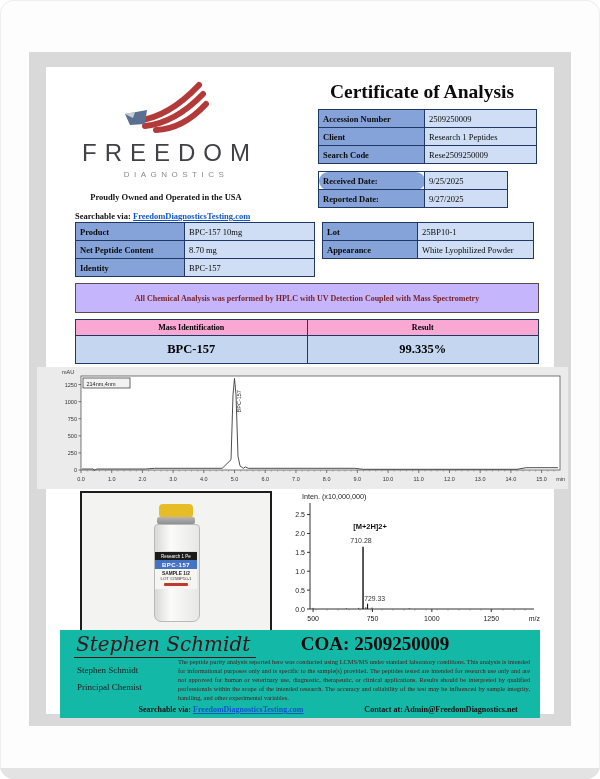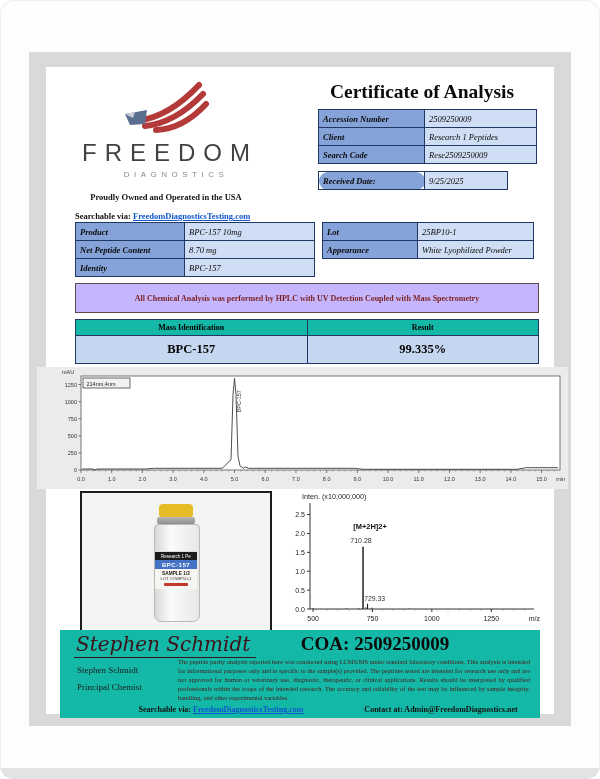--- a/index.html
+++ b/index.html
@@ -14,31 +14,31 @@
   .subbrand{font-family:"Liberation Sans",sans-serif;font-size:8px;letter-spacing:4.5px;
             padding-left:20px;color:#8a8a8a;margin-top:3px;}
   .tagline{font-size:8.5px;font-weight:bold;color:#111;margin-top:13px;}
   .searchline{position:absolute;left:29px;top:144px;font-size:8.5px;font-weight:bold;color:#111;}
   .link{color:#1155cc;text-decoration:underline;cursor:pointer;}
   
   .cert-title{position:absolute;left:252px;top:14px;width:248px;text-align:center;
               font-size:19.5px;font-weight:bold;color:#0c0c0c;}
   
   table.blue-tbl{position:absolute;border-collapse:collapse;font-size:8.5px;color:#0a0a0a;table-layout:fixed;}
-  table.blue-tbl td{border:1px solid #203864;padding:2.5px 4px;overflow:hidden;white-space:nowrap;height:12px;font-style:italic;}
+  table.blue-tbl td{border:1px solid #203864;padding:2.5px 4px;overflow:hidden;white-space:nowrap;height:12px;}
   td.lbl{background:#85a3d9;font-weight:bold;}
   td.val{background:#cfdef4;}
   
   .banner{position:absolute;left:29px;top:216px;width:462px;height:28px;background:#c4b5fd;
           border:1px solid #5a4a4a;display:flex;align-items:center;justify-content:center;
           font-size:8px;font-weight:bold;color:#7a1f1f;}
   
   table.mass-tbl{position:absolute;left:29px;top:252px;width:464px;border-collapse:collapse;table-layout:fixed;}
   table.mass-tbl td{border:1px solid #203864;text-align:center;}
-  .mass-hdr td{background:#14b8a6;font-size:8px;font-weight:bold;padding:3px 2px;}
+  .mass-hdr td{background:#f9a8d4;font-size:8px;font-weight:bold;padding:3px 2px;}
   .mass-val td{background:#c5d7f0;font-size:12.5px;font-weight:bold;padding:6px 2px;}
   
   .chrom{position:absolute;left:-9px;top:300px;width:531px;height:122px;}
   .msbox{position:absolute;left:232px;top:422px;width:266px;height:145px;background:#fff;}
   
   .photo-box{position:absolute;left:34px;top:424px;width:188px;height:140px;background:#f3f3f1;
              border:2px solid #1c1c1c;display:flex;align-items:center;justify-content:center;}
   .vial{position:relative;width:46px;height:118px;}
   .vial-cap{position:absolute;left:6px;top:0;width:34px;height:13px;background:#e7bd27;border-radius:4px 4px 2px 2px;}
   .vial-ring{position:absolute;left:4px;top:13px;width:38px;height:7px;background:linear-gradient(#b5b5b5,#8f8f8f);border-radius:2px;}
@@ -109,20 +109,24 @@
         <td class="val">Rese2509250009</td>
           </tr>
     </tbody>
       </table>
 
     <table class="blue-tbl" style="left:272px;top:104px;width:190px;">
       <tbody>
           <tr>
         <td class="lbl" style="width:97px;border-radius:9px;">Received Date:</td>
         <td class="val">9/25/2025</td>
+          </tr>
+      <tr>
+        <td class="lbl">Reported Date:</td>
+        <td class="val">9/27/2025</td>
           </tr>
     </tbody>
       </table>
 
     <table class="blue-tbl" style="left:29px;top:155px;width:240px;">
       <tbody>
           <tr>
         <td class="lbl" style="width:100px;">Product</td>
         <td class="val">BPC-157 10mg</td>
           </tr>

